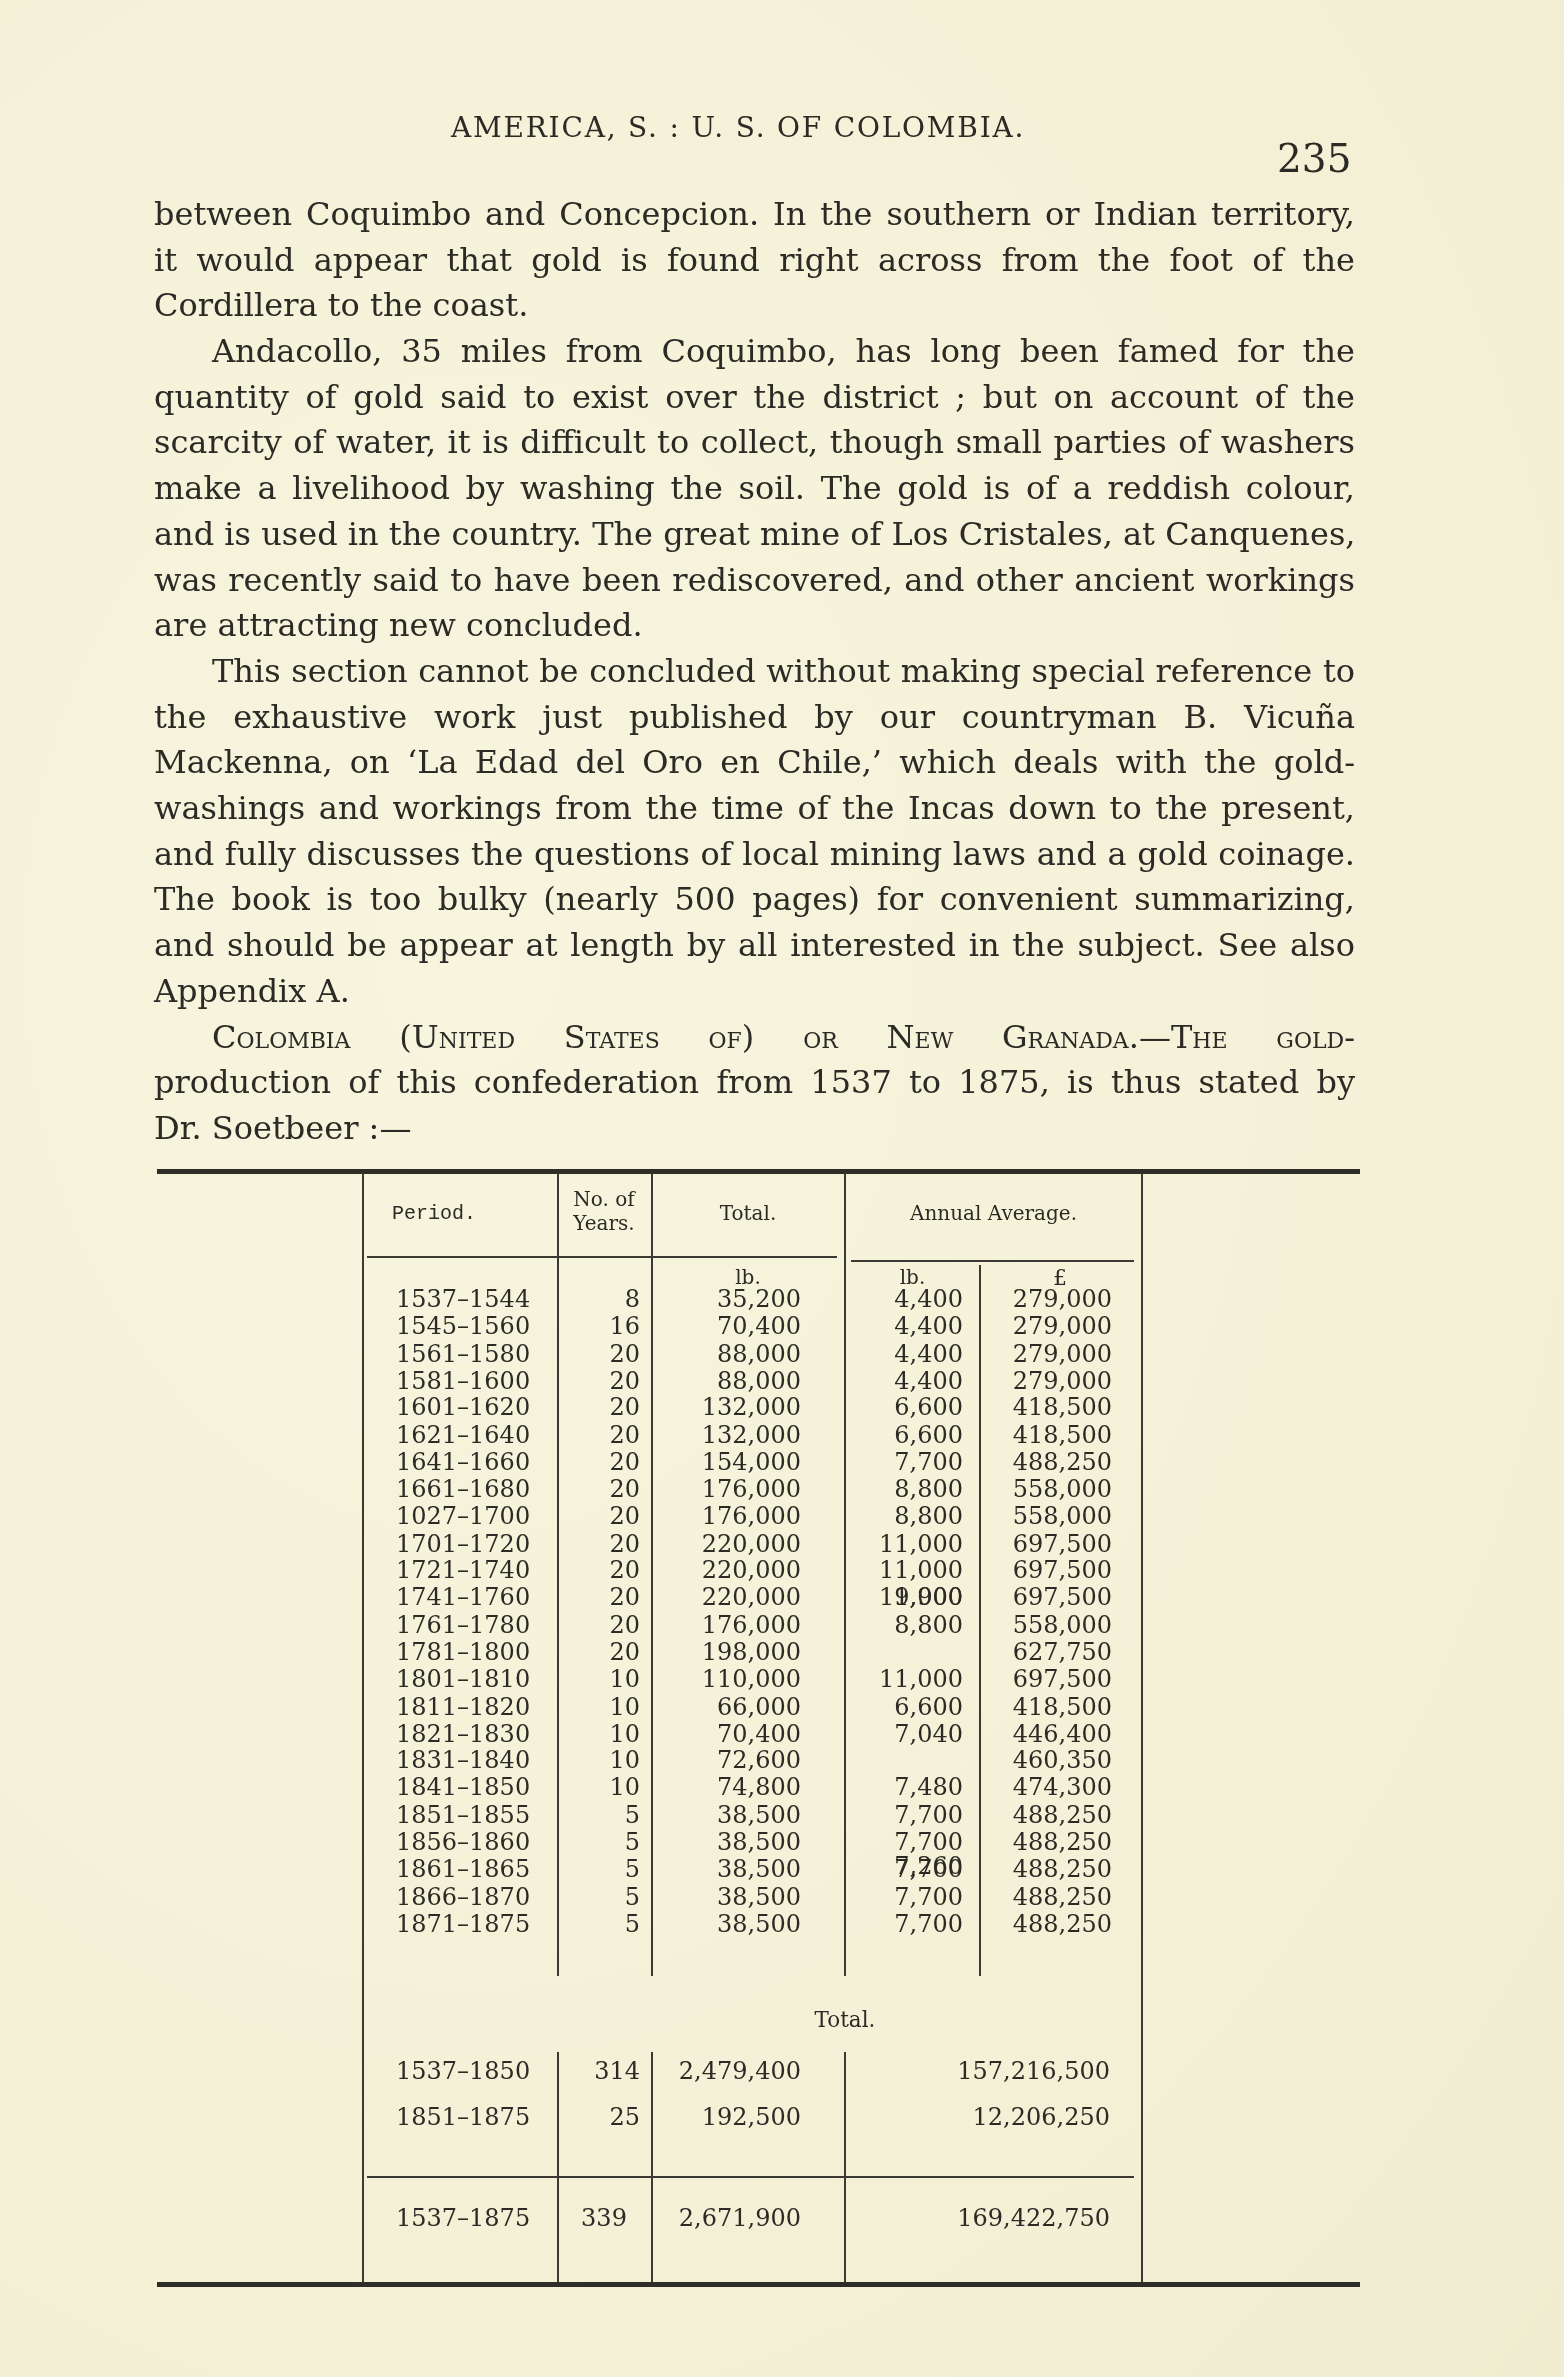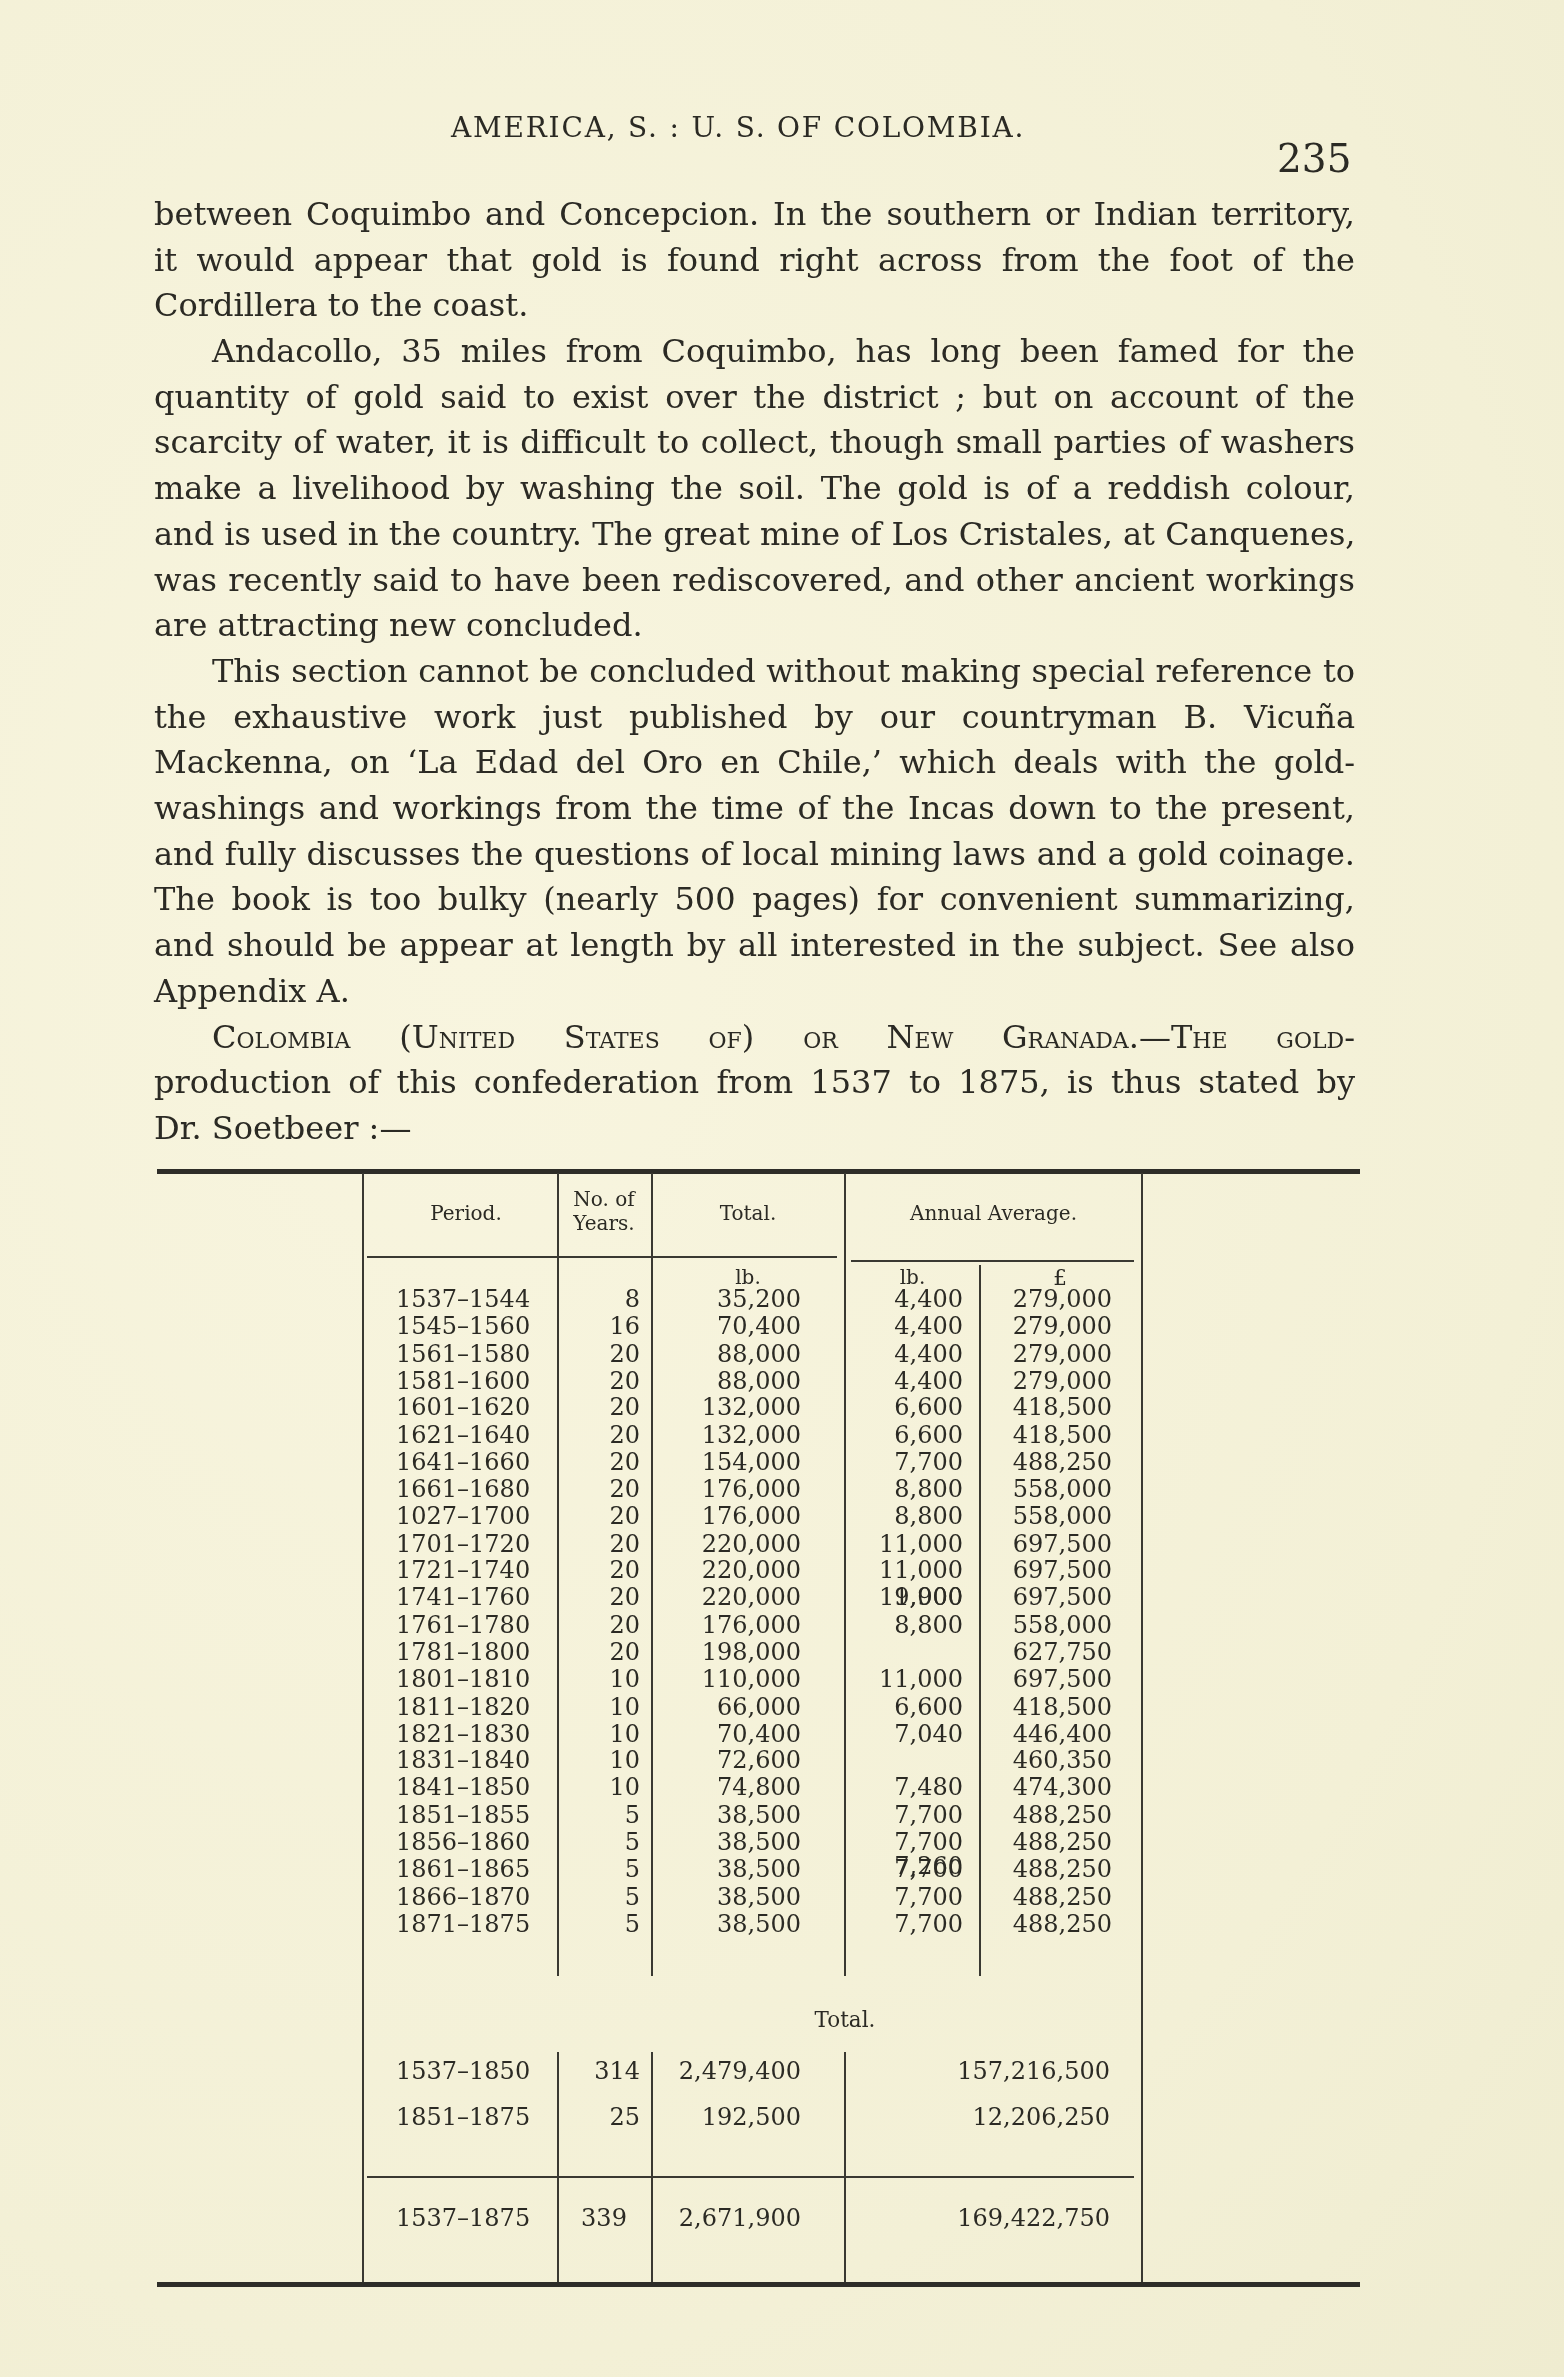--- a/index.html
+++ b/index.html
@@ -74,21 +74,21 @@
 
   <div class="vl" style="left:557px; top:2052px; height:230px;"></div>
   <div class="vl" style="left:651px; top:2052px; height:230px;"></div>
   <div class="vl" style="left:844px; top:2052px; height:230px;"></div>
 
   <div class="hl" style="left:367px; top:1256px; width:470px;"></div>
   <div class="hl" style="left:851px; top:1260px; width:283px;"></div>
 
   <div class="hl" style="left:367px; top:2176px; width:767px;"></div>
 
-  <div class="hdr" style="left:380px; top:1202px; width:172px;">Period.</div>
+  <div class="hdr" style="left:348px; top:1202px; width:172px;font-family:Liberation Mono, monospace;">Period.</div>
   <div class="hdr" style="left:558px; top:1188px; width:92px;">No. of</div>
   <div class="hdr" style="left:558px; top:1212px; width:92px;">Years.</div>
   <div class="hdr" style="left:652px; top:1202px; width:192px;">Total.</div>
   <div class="hdr" style="left:846px; top:1202px; width:295px;">Annual Average.</div>
 
   <div class="cell c" style="left:652px; top:1264px; width:192px; font-size:20px;">lb.</div>
   <div class="cell c" style="left:846px; top:1264px; width:133px; font-size:20px;">lb.</div>
   <div class="cell c" style="left:980px; top:1264px; width:160px; font-size:21.5px;">£</div>
 
   <div id="rows">

